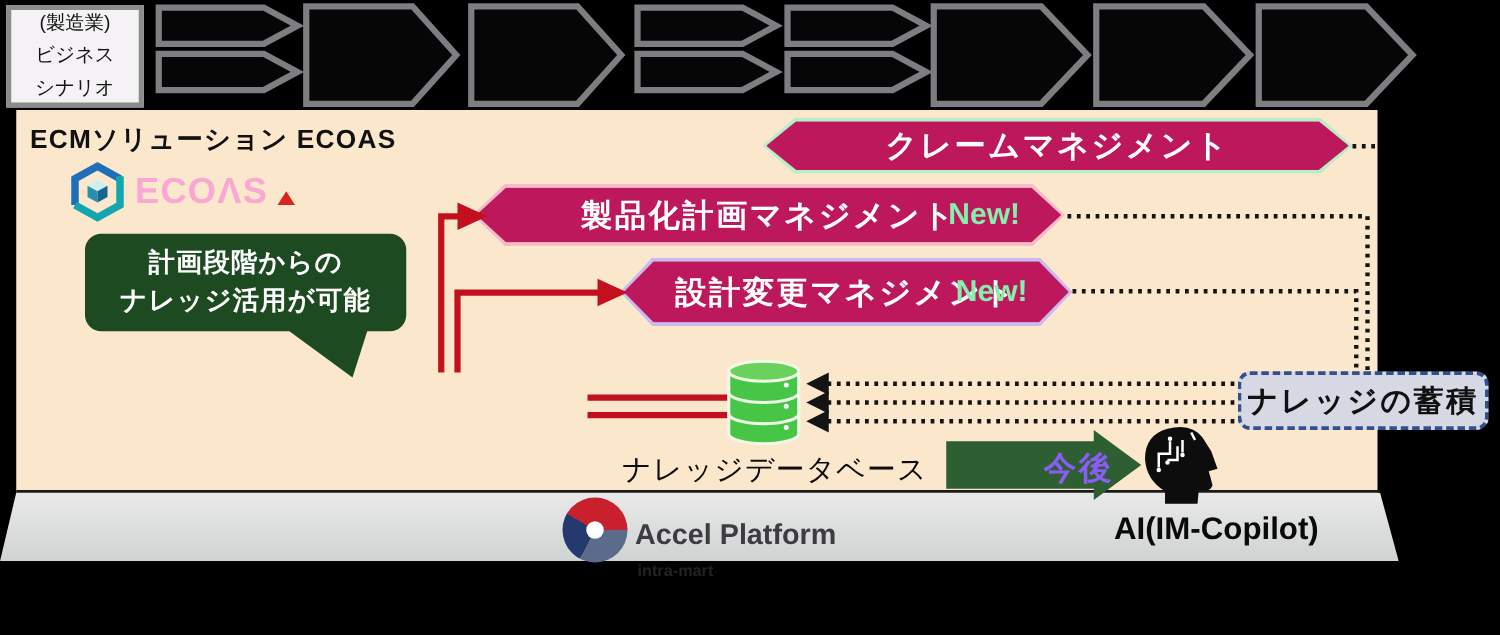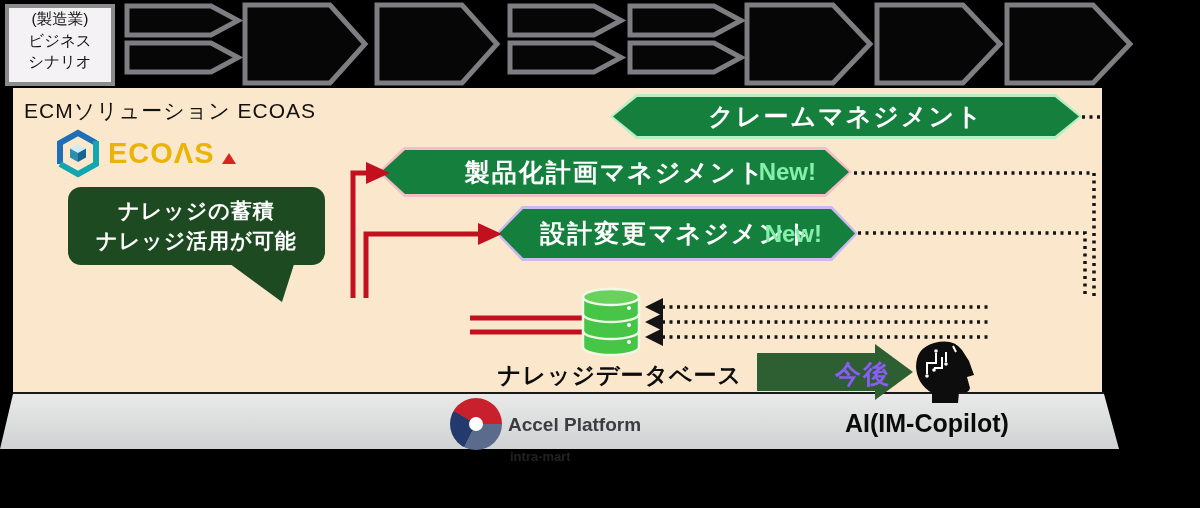--- a/index.html
+++ b/index.html
@@ -4,29 +4,29 @@
 <style>
   html,body{margin:0;padding:0;background:#000;}
   #stage{
     position:relative;width:1200px;height:508px;background:#000;overflow:hidden;
     font-family:"Liberation Sans","DejaVu Sans",sans-serif;
   }
   
   .scenario-box{
     position:absolute;left:5px;top:4px;width:102px;height:74px;z-index:3;
     background:#f4f2f4;border:4px solid #8b8b8b;color:#141414;
-    display:flex;flex-direction:column;align-items:center;justify-content:flex-start;
+    display:flex;flex-direction:column;align-items:center;justify-content:space-between;
     font-size:15.5px;line-height:1.4;text-align:center;font-weight:500;
   }
   #chevrons{position:absolute;left:0;top:0;z-index:3;}
   
   .panel{position:absolute;left:13px;top:88px;width:1089px;height:306px;background:#fbe8cc;z-index:1;}
-  .panel-title{position:absolute;left:24px;top:97px;z-index:6;font-size:21px;font-weight:normal;color:#111;letter-spacing:1px;}
+  .panel-title{position:absolute;left:24px;top:97px;z-index:6;font-size:21px;font-weight:bold;color:#111;letter-spacing:1px;}
   .ecoas-logo{position:absolute;left:52px;top:127px;z-index:6;width:200px;height:56px;}
-  .ecoas-text{position:absolute;left:56px;top:10px;font-size:29px;font-weight:bold;color:#eab308;letter-spacing:1px;}
+  .ecoas-text{position:absolute;left:56px;top:10px;font-size:29px;font-weight:bold;color:#f9a8d4;letter-spacing:1px;}
   .ecoas-tri{position:absolute;left:170px;top:26px;width:0;height:0;
     border-left:7px solid transparent;border-right:7px solid transparent;border-bottom:11px solid #d9251d;}
   
   .bubble{
     position:absolute;left:68px;top:187px;width:257px;height:78px;z-index:6;
     background:#1d4a21;border-radius:13px;color:#fff;font-weight:bold;font-size:21px;
     display:flex;flex-direction:column;align-items:center;justify-content:center;
     line-height:1.45;letter-spacing:1px;text-align:center;
   }
   
@@ -35,33 +35,33 @@
     background:#c3101f;border-radius:10px;color:#fff;font-weight:bold;font-size:25px;
     display:flex;align-items:center;justify-content:center;letter-spacing:2px;
   }
   
   .banner{position:absolute;z-index:4;}
   .banner .hexa{
     position:absolute;inset:0;
     clip-path:polygon(26px 0,calc(100% - 26px) 0,100% 50%,calc(100% - 26px) 100%,26px 100%,0 50%);
   }
   .banner .hexa-inner{
-    position:absolute;inset:3px;background:#15803d;color:#fff;
+    position:absolute;inset:3px;background:#be185d;color:#fff;
     clip-path:polygon(24px 0,calc(100% - 24px) 0,100% 50%,calc(100% - 24px) 100%,24px 100%,0 50%);
     display:flex;align-items:center;justify-content:center;
     font-size:25px;font-weight:bold;letter-spacing:2px;
   }
   .banner .badge{position:absolute;right:36px;top:50%;transform:translateY(-50%);
     color:#86efac;font-size:24px;font-weight:bold;letter-spacing:0;}
   #banner-claim  {left:610px;top:94px; width:472px;height:45px;}
   #banner-product{left:378px;top:147px;width:474px;height:50px;}
   #banner-design {left:496px;top:206px;width:362px;height:55px;}
   
   .db-label{position:absolute;left:495px;top:360px;width:250px;z-index:6;text-align:center;
-    font-size:23px;font-weight:bold;color:#0d0d0d;letter-spacing:1px;}
+    font-size:23px;font-weight:normal;color:#0d0d0d;letter-spacing:1px;}
   .accumulation{
     position:absolute;left:990px;top:297px;width:195px;height:41px;z-index:6;
     background:#d6d9e4;border:3px dashed #33508c;border-radius:10px;
     display:flex;align-items:center;justify-content:center;
     font-size:24px;font-weight:bold;color:#101010;letter-spacing:2px;
   }
   .future-label{position:absolute;left:830px;top:357px;width:66px;z-index:6;text-align:center;
     font-size:26px;font-weight:bold;color:#8b5cf6;letter-spacing:2px;}
   
   .bar-topline{position:absolute;left:13px;top:392px;width:1091px;height:2px;background:#1a1a1a;z-index:3;}
@@ -69,22 +69,22 @@
     position:absolute;left:0;top:394px;width:1200px;height:55px;z-index:2;
     background:linear-gradient(180deg,#e9e9e9,#d0d3d3);
     clip-path:polygon(13px 0,1104px 0,1119px 100%,0 100%);
   }
   .im-swirl{
     position:absolute;left:450px;top:398px;width:52px;height:52px;border-radius:50%;z-index:6;
     background:conic-gradient(from -60deg,#c8202c 0 150deg,#5a6b8c 150deg 268deg,#243a6e 268deg 360deg);
   }
   .im-swirl::after{content:"";position:absolute;left:19px;top:19px;width:14px;height:14px;border-radius:50%;background:#fff;}
   .brand-small{position:absolute;left:510px;top:401px;z-index:6;font-size:13px;font-weight:bold;color:#222;margin-top:48px;}
-  .brand-large{position:absolute;left:508px;top:414px;z-index:6;font-size:19px;font-weight:bold;color:#3c3c42;}
-  .ai-label{position:absolute;left:845px;top:409px;width:210px;z-index:6;text-align:left;
+  .brand-large{position:absolute;left:508px;top:414px;z-index:6;font-size:23px;font-weight:bold;color:#3c3c42;}
+  .ai-label{position:absolute;left:845px;top:409px;width:210px;z-index:6;text-align:right;
     font-size:25px;font-weight:bold;color:#0a0a0a;}
   
   #overlay{position:absolute;left:0;top:0;z-index:5;pointer-events:none;}
 </style>
 </head>
 <body>
 
 <div id="stage">
 
   <div class="scenario-box">
@@ -117,41 +117,42 @@
       <path d="M 44 14 L 44 37 L 26 47 L 8 37" fill="none" stroke="#12a7b0" stroke-width="6"></path>
       <polygon points="26,17 34,21.5 26,26 18,21.5" fill="#cfeef4"></polygon>
       <polygon points="18,21.5 26,26 26,35 18,30.5" fill="#2a8fae"></polygon>
       <polygon points="34,21.5 26,26 26,35 34,30.5" fill="#16648f"></polygon>
     </svg>
     <span class="ecoas-text">ECOΛS</span>
     <span class="ecoas-tri"></span>
   </div>
 
   <div class="bubble">
-    <span>ナレッジの蓄積</span>
+    <span>計画段階からの</span>
     <span>ナレッジ活用が可能</span>
   </div>
 
 
   <div class="banner" id="banner-claim">
     <div class="hexa" style="background:#b9edc7;"></div>
     <div class="hexa hexa-inner">クレームマネジメント</div>
   </div>
   <div class="banner" id="banner-product">
     <div class="hexa" style="background:#f6bcc7;"></div>
     <div class="hexa hexa-inner">製品化計画マネジメント</div>
     <span class="badge">New!</span>
   </div>
   <div class="banner" id="banner-design">
     <div class="hexa" style="background:#cbb9f0;"></div>
     <div class="hexa hexa-inner">設計変更マネジメント</div>
     <span class="badge">New!</span>
   </div>
 
   <div class="db-label">ナレッジデータベース</div>
+  <div class="accumulation">ナレッジの蓄積</div>
   <div class="future-label">今後</div>
 
   <div class="bar-topline"></div>
   <div class="platform-bar"></div>
   <div class="im-swirl"></div>
   <div class="brand-small">intra-mart</div>
   <div class="brand-large">Accel Platform</div>
   <div class="ai-label">AI(IM-Copilot)</div>
 
   <svg id="overlay" width="1200" height="508">

